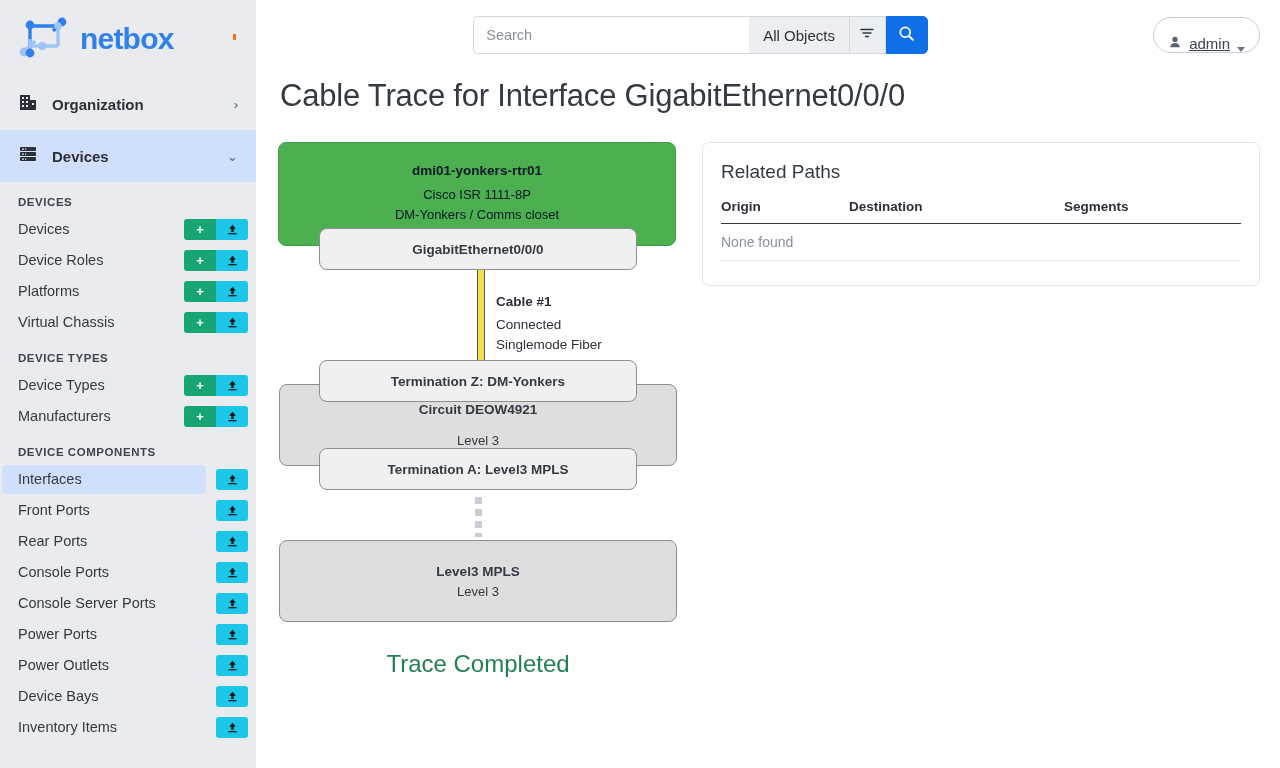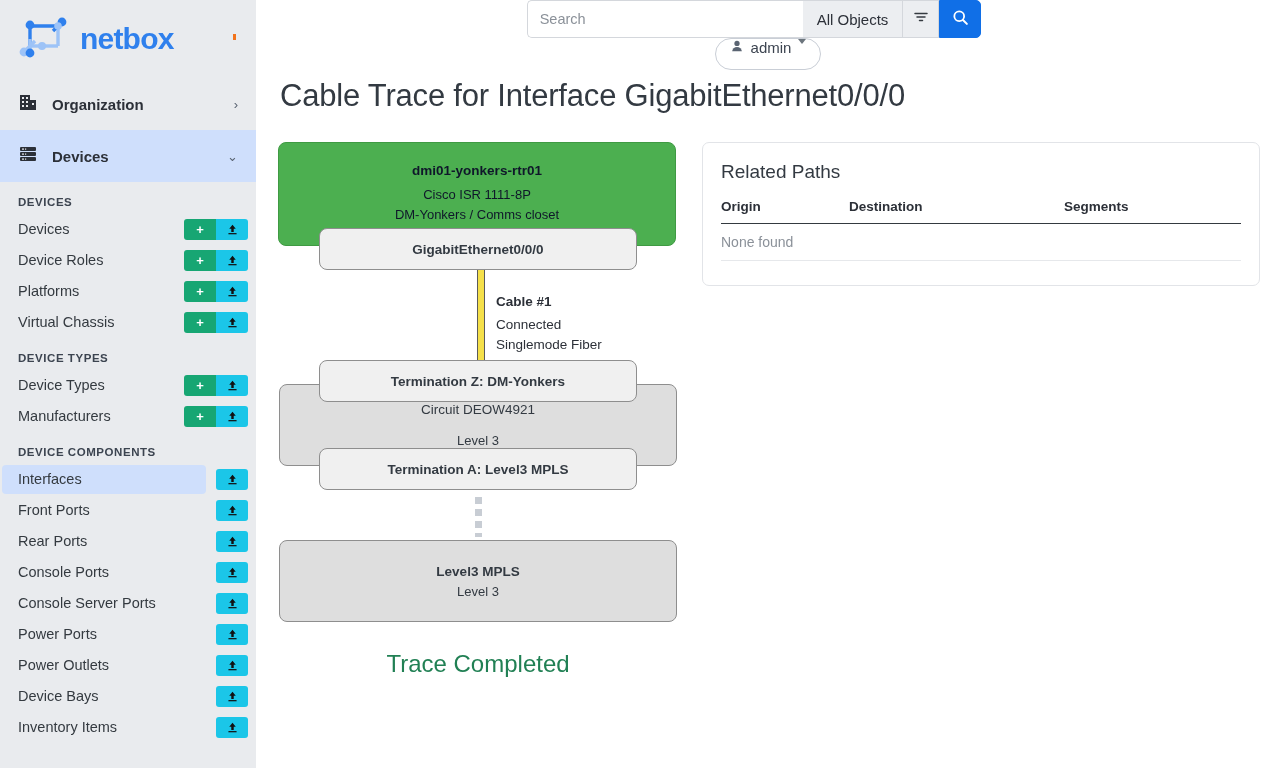--- a/index.html
+++ b/index.html
@@ -65,21 +65,21 @@
     display: flex; align-items: center; justify-content: center;
     color: #ffffff; font-size: 13px; line-height: 1; cursor: pointer;
   }
   .mini-btn.add { background: #17a673; border-radius: 3px 0 0 3px; font-weight: bold; }
   .mini-btn.imp { background: #1bc6e8; border-radius: 0 3px 3px 0; }
   .mini-btn.imp.only { border-radius: 3px; }
 
   
   .main { flex: 1; height: 768px; background: #fff; position: relative; overflow: hidden; }
 
-  .topbar { height: 70px; display: flex; align-items: center; padding: 0 20px; flex-direction: column; }
+  .topbar { height: 70px; display: flex; align-items: center; padding: 0 20px; }
   .search-wrap {
     display: flex; align-items: stretch; height: 38px;
     margin-left: auto; margin-right: auto;
     transform: translateX(-14px);
   }
   .search-input {
     width: 276px; height: 38px;
     border: 1px solid #d4d7dc; border-right: none;
     border-radius: 5px 0 0 5px;
     padding: 0 12px; font-size: 14.5px;
@@ -96,24 +96,24 @@
     display: flex; align-items: center; justify-content: center;
     width: 36px; background: #eceef1;
     border: 1px solid #d4d7dc; border-left: none; cursor: pointer;
   }
   .search-btn {
     display: flex; align-items: center; justify-content: center;
     width: 42px; background: #106fe7; border: 1px solid #106fe7;
     border-radius: 0 5px 5px 0; cursor: pointer;
   }
   .user-btn {
-    display: flex; align-items: flex-start; gap: 7px;
+    display: flex; align-items: flex-end; gap: 7px;
     height: 36px; padding: 0 14px;
     border: 1px solid #c9ced6; border-radius: 18px;
-    font-size: 15px; color: #3c4450; cursor: pointer; background: #fff;
+    font-size: 15px; color: #3c4450; cursor: pointer; background: #fff; text-decoration: underline;
   }
   .caret { width: 0; height: 0; border-left: 4.5px solid transparent; border-right: 4.5px solid transparent; border-top: 5.5px solid #6c757d; }
 
   .page-title {
     font-size: 31px; font-weight: normal; color: #333a42;
     padding: 8px 0 0 24px; letter-spacing: -0.2px;
   }
 
   .content { display: flex; padding: 28px 20px 0 22px; gap: 24px; }
 
@@ -147,21 +147,21 @@
   .cable-info .c-t { font-size: 13.5px; font-weight: bold; color: #2c3038; margin-bottom: 6px; }
   .cable-info .c-s { font-size: 13.5px; color: #2c3038; line-height: 20px; }
 
   .node-term.upper { margin-top: -18px; }
   .node-circuit {
     background: #dedede; border: 1px solid #8e8e8e;
     width: 398px; height: 82px; margin: -18px auto 0 auto;
     position: relative; z-index: 1;
     color: #333a42;
   }
-  .node-circuit .n-title { font-size: 13.5px; font-weight: normal; margin-bottom: 16px; }
+  .node-circuit .n-title { font-size: 13.5px; font-weight: bold; margin-bottom: 16px; }
   .node-circuit .n-sub { font-size: 13px; }
 
   .dotted-zone { position: relative; height: 50px; }
   .dotted-line {
     position: absolute; left: 197px; top: 3px; width: 7px; height: 44px;
     background-image: linear-gradient(#c8cdd4 60%, rgba(255,255,255,0) 0%);
     background-position: left;
     background-size: 7px 12px;
     background-repeat: repeat-y;
   }

